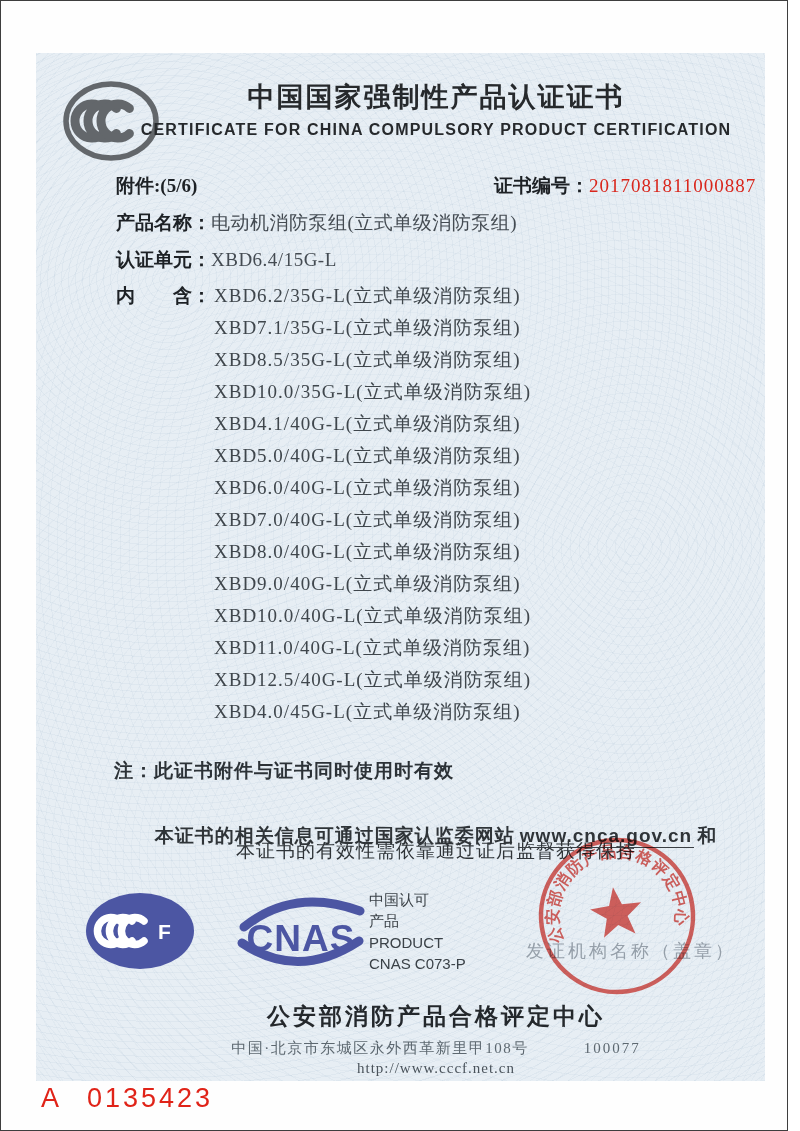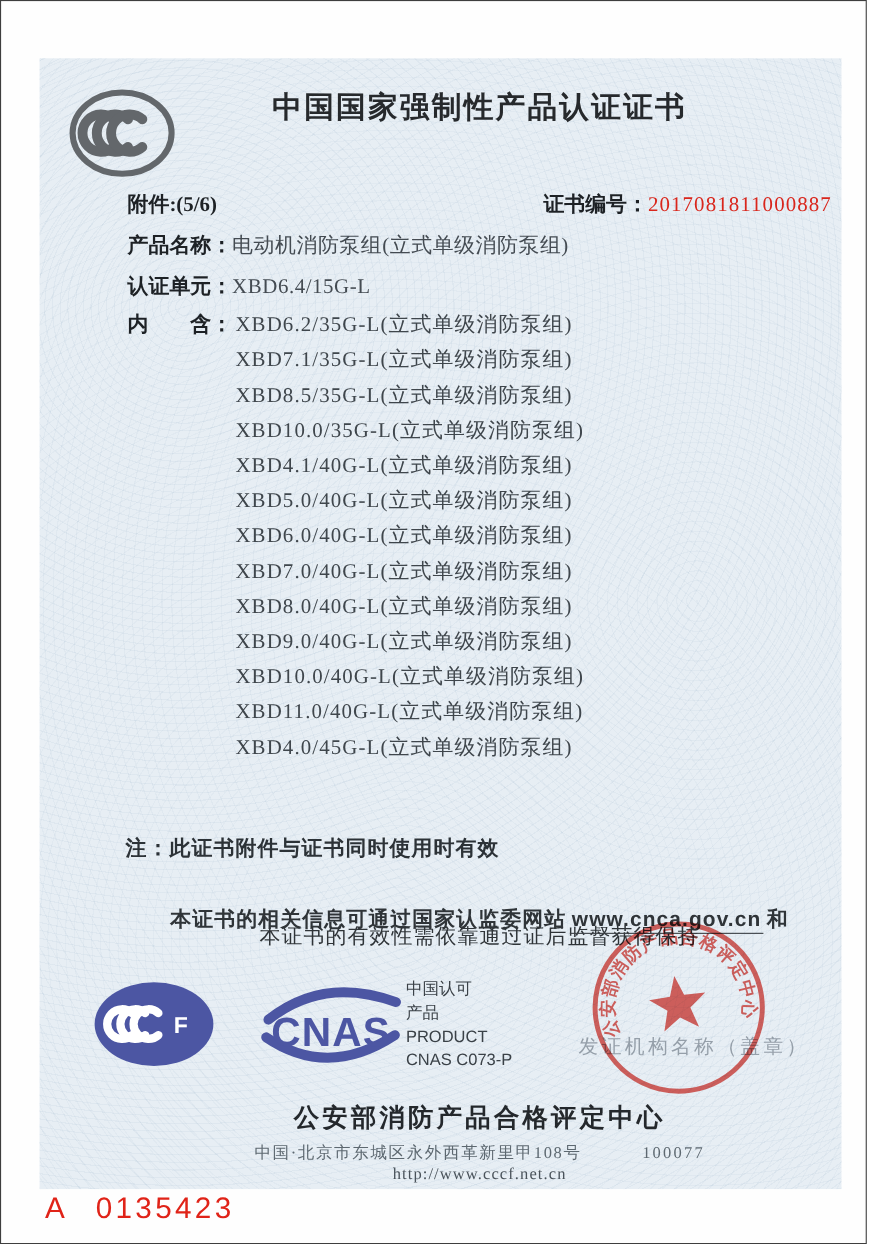--- a/index.html
+++ b/index.html
@@ -59,20 +59,21 @@
   <div class="panel">
 
     <svg class="ccc-top" viewBox="0 0 100 84">
       <ellipse cx="50" cy="42" rx="45" ry="37" fill="none" stroke="#63676b" stroke-width="5.5"></ellipse>
       <path d="M 42.4 29.4 A 17 17 0 1 0 42.4 54.6" fill="none" stroke="#63676b" stroke-width="9" stroke-linecap="round"></path>
       <path d="M 55.4 29.4 A 17 17 0 1 0 55.4 54.6" fill="none" stroke="#63676b" stroke-width="9" stroke-linecap="round"></path>
       <path d="M 68.4 29.4 A 17 17 0 1 0 68.4 54.6" fill="none" stroke="#63676b" stroke-width="9" stroke-linecap="round"></path>
     </svg>
 
     <div class="cx title-cn">中国国家强制性产品认证证书</div>
+    <div class="cx title-en">CERTIFICATE FOR CHINA COMPULSORY PRODUCT CERTIFICATION</div>
 
     <div class="abs meta attachment">
       <span class="lbl">附件:(5/6)</span>
     </div>
     <div class="abs meta certno">
       <span class="lbl">证书编号：</span><span class="red-no">2017081811000887</span>
     </div>
     <div class="abs meta product">
       <span class="lbl">产品名称：</span><span class="val">电动机消防泵组(立式单级消防泵组)</span>
     </div>
@@ -87,20 +88,21 @@
         <div class="model-row">XBD8.5/35G-L(立式单级消防泵组)</div>
         <div class="model-row">XBD10.0/35G-L(立式单级消防泵组)</div>
         <div class="model-row">XBD4.1/40G-L(立式单级消防泵组)</div>
         <div class="model-row">XBD5.0/40G-L(立式单级消防泵组)</div>
         <div class="model-row">XBD6.0/40G-L(立式单级消防泵组)</div>
         <div class="model-row">XBD7.0/40G-L(立式单级消防泵组)</div>
         <div class="model-row">XBD8.0/40G-L(立式单级消防泵组)</div>
         <div class="model-row">XBD9.0/40G-L(立式单级消防泵组)</div>
         <div class="model-row">XBD10.0/40G-L(立式单级消防泵组)</div>
         <div class="model-row">XBD11.0/40G-L(立式单级消防泵组)</div>
+        <div class="model-row">XBD12.5/40G-L(立式单级消防泵组)</div>
         <div class="model-row">XBD4.0/45G-L(立式单级消防泵组)</div>
       </div>
 
     <div class="abs note">注：此证书附件与证书同时使用时有效</div>
 
     <div class="cx validity v1">本证书的有效性需依靠通过证后监督获得保持</div>
     <div class="cx validity v2">
       <span>本证书的相关信息可通过国家认监委网站</span><span class="url">www.cnca.gov.cn</span><span>和</span>
     </div>
 

